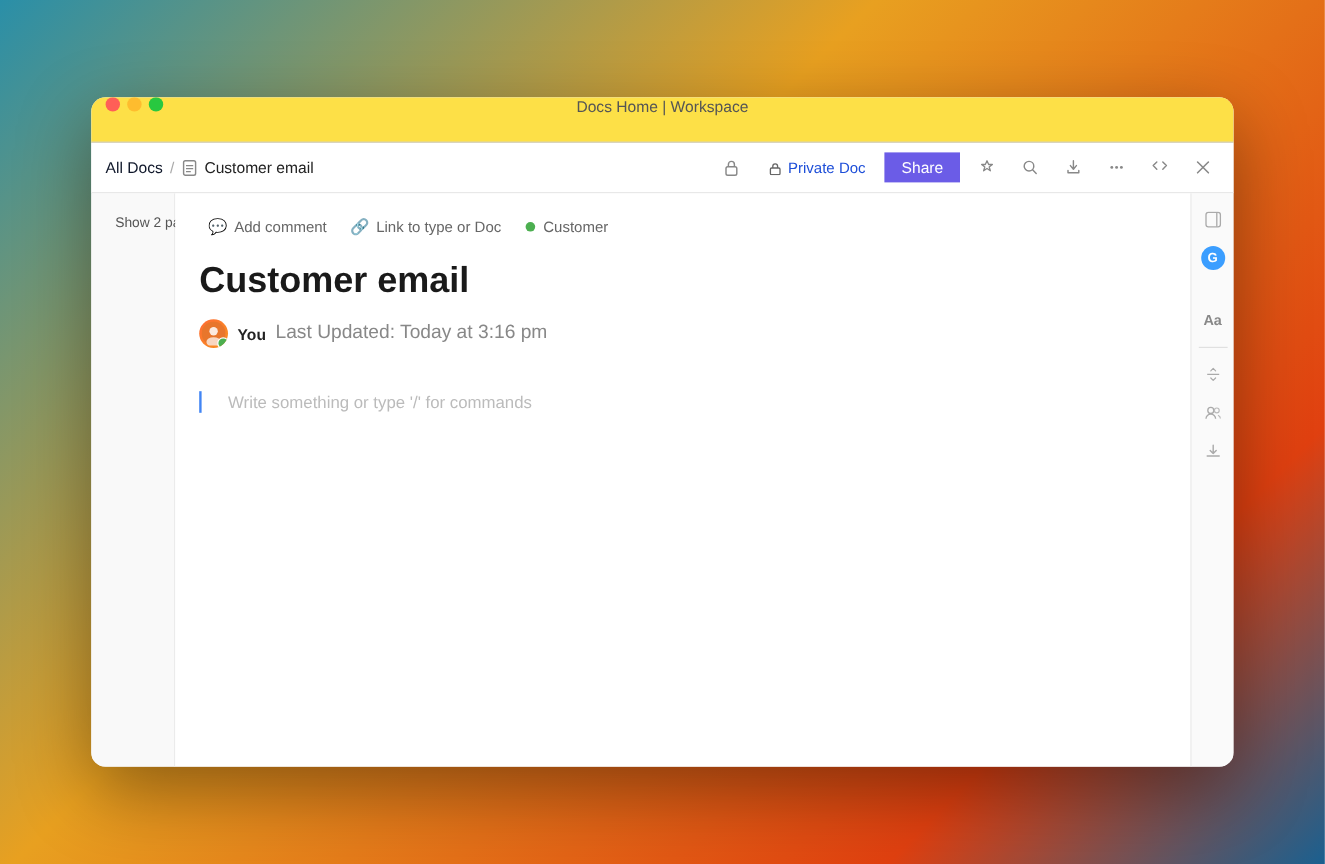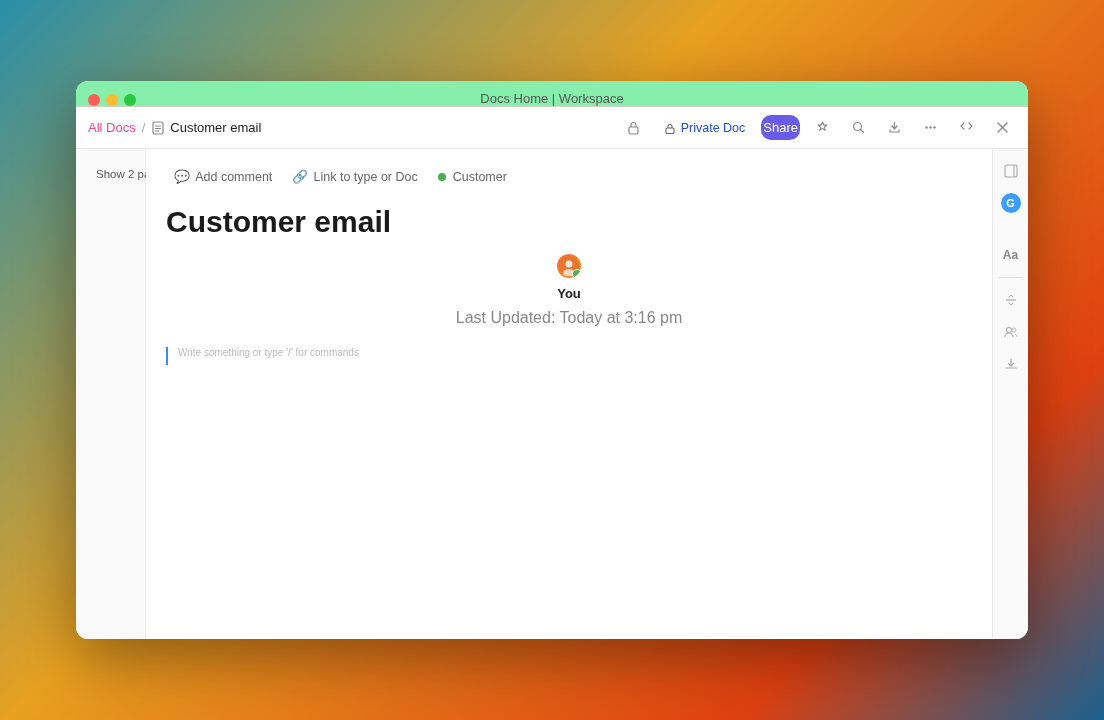--- a/index.html
+++ b/index.html
@@ -20,25 +20,25 @@
       background: #f5f5f5;
       border-radius: 12px;
       box-shadow: 0 20px 60px rgba(0,0,0,0.4);
       overflow: hidden;
       display: flex;
       flex-direction: column;
     }
 
     
     .title-bar {
-      height: 26px;
-      background: #86efac;
+      height: 38px;
+      background: #fde047;
       border-bottom: 1px solid #d0d0d0;
       display: flex;
-      align-items: flex-end;
+      align-items: flex-start;
       justify-content: center;
       position: relative;
       flex-shrink: 0;
     }
 
     .traffic-lights {
       position: absolute;
       left: 12px;
       display: flex;
       gap: 6px;
@@ -75,21 +75,21 @@
 
     .breadcrumb {
       display: flex;
       align-items: center;
       gap: 6px;
       flex: 1;
     }
 
     .breadcrumb-link {
       font-size: 13px;
-      color: #ec4899;
+      color: #0f172a;
       cursor: pointer;
       text-decoration: none;
     }
 
     .breadcrumb-sep {
       font-size: 13px;
       color: #aaa;
     }
 
     .breadcrumb-current {
@@ -136,22 +136,22 @@
       padding: 4px 8px;
       border-radius: 5px;
       border: none;
       background: transparent;
     }
 
     .share-btn {
       background: #6b5ce7;
       color: white;
       border: none;
-      border-radius: 10px;
-      padding: 5px 2px;
+      border-radius: 0;
+      padding: 5px 14px;
       font-size: 13px;
       font-weight: 500;
       cursor: pointer;
     }
 
     
     .main {
       display: flex;
       flex: 1;
       overflow: hidden;
@@ -244,22 +244,21 @@
       font-weight: 700;
       color: #1a1a1a;
       margin-bottom: 14px;
       line-height: 1.2;
     }
 
     .doc-meta {
       display: flex;
       align-items: center;
       gap: 8px;
-      margin-bottom: 16px;
-      flex-direction: column;
+      margin-bottom: 32px;
     }
 
     .avatar {
       width: 24px;
       height: 24px;
       border-radius: 50%;
       background: linear-gradient(135deg, #ff6b35, #f7931e);
       display: flex;
       align-items: center;
       justify-content: center;
@@ -286,27 +285,27 @@
       font-weight: 600;
       color: #222;
     }
 
     .doc-last-updated {
       font-size: 16px;
       color: #888;
     }
 
     .doc-placeholder {
-      font-size: 10px;
+      font-size: 14px;
       color: #bbb;
       cursor: text;
       padding: 4px 0;
       display: flex;
-      align-items: flex-start;
-      gap: 8px;
+      align-items: center;
+      gap: 20px;
     }
 
     .cursor-indicator {
       width: 2px;
       height: 18px;
       background: #4285f4;
       display: inline-block;
       animation: blink 1s infinite;
       margin-right: 2px;
       vertical-align: middle;

